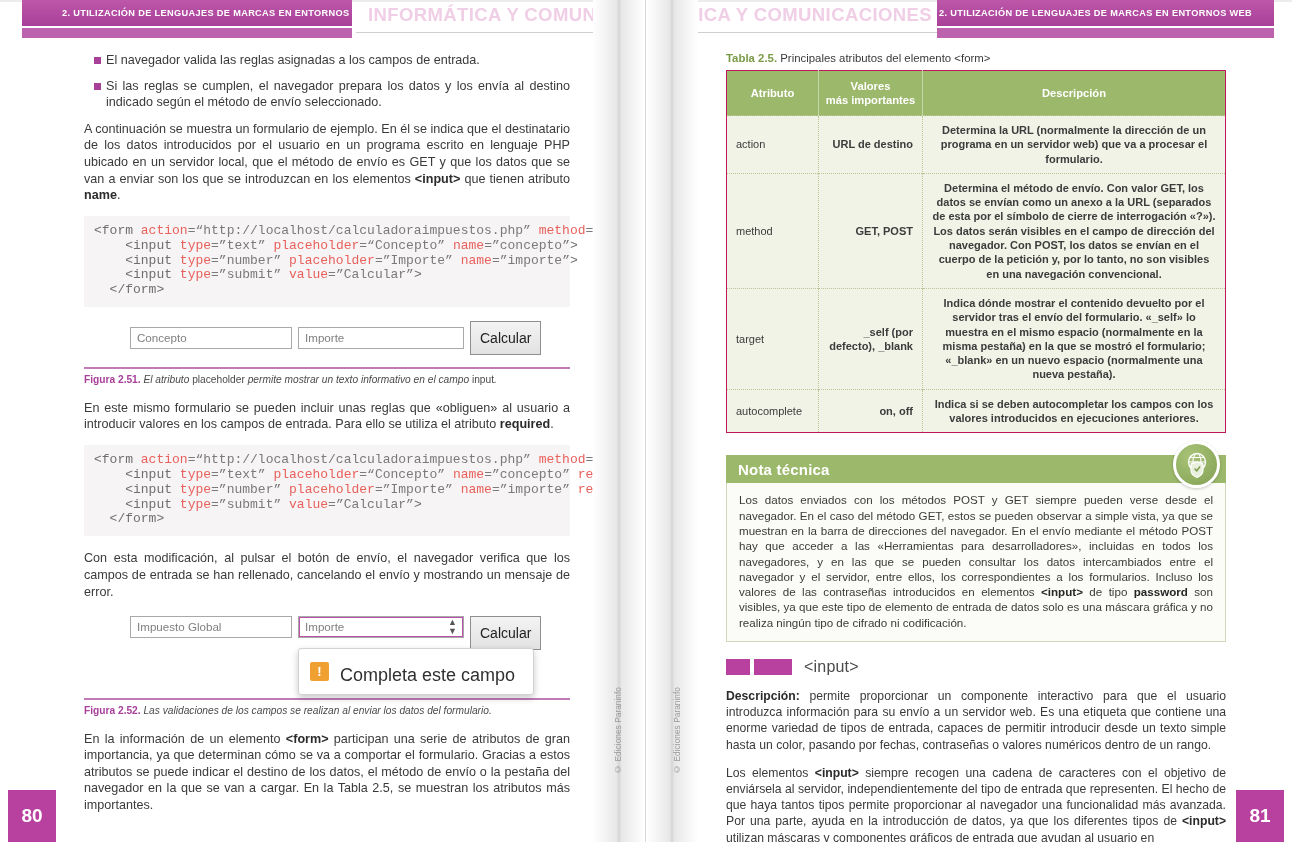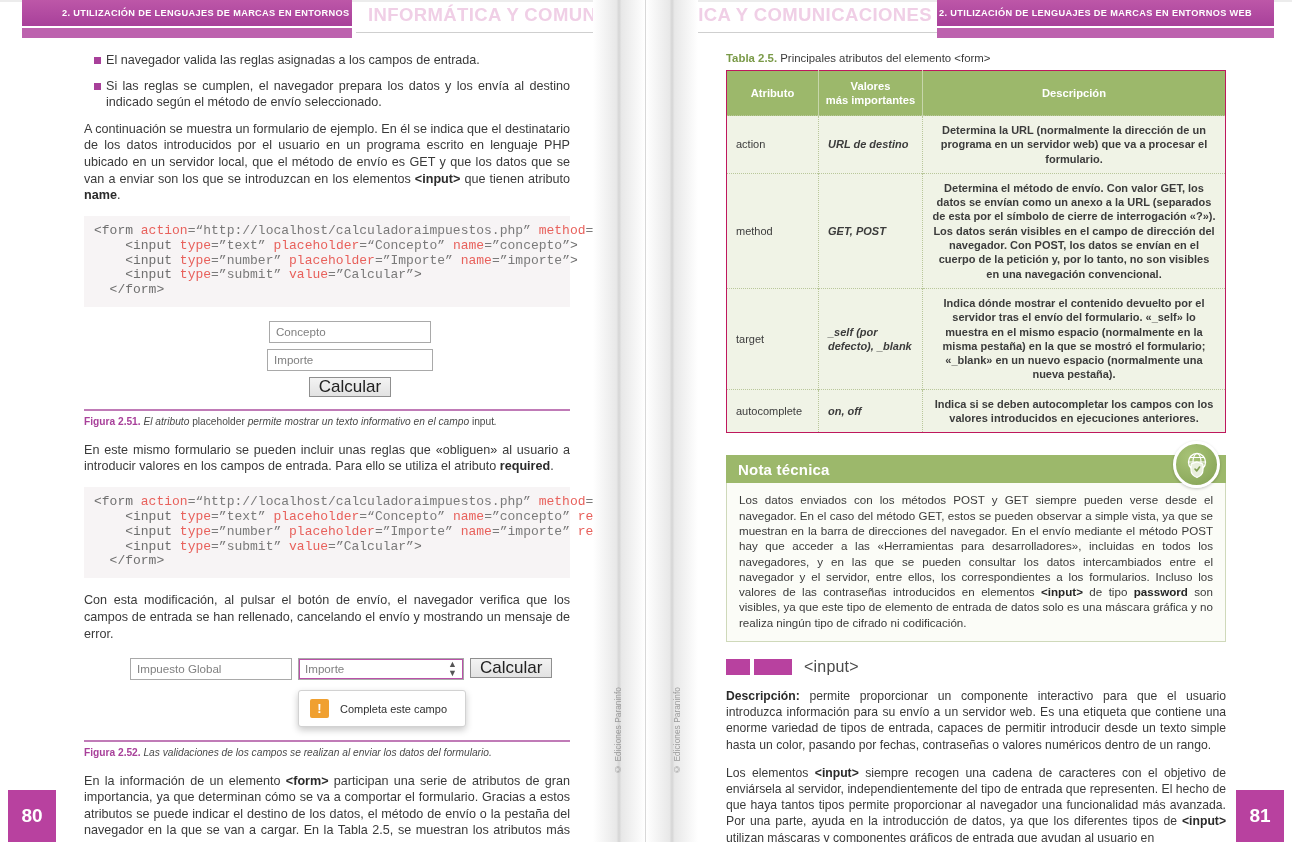--- a/index.html
+++ b/index.html
@@ -99,38 +99,38 @@
     font-size:11.6px; color:#808080; line-height:20px;
     padding:0 6px; display:flex; align-items:center;
     position:relative;
   }
   .fi.invalid { border:1px solid #a9a9a9; box-shadow:0 0 0 1px #ba51a8 inset; }
   .fi .spin {
     position:absolute; right:6px; top:50%; transform:translateY(-50%);
     font-size:9px; color:#555; line-height:9px; text-align:center;
   }
   .btn-demo {
-    height:20px; min-width:56px; border:1px solid #8f8f8f;
+    height:34px; min-width:56px; border:1px solid #8f8f8f;
     background:linear-gradient(180deg,#f3f3f3,#e2e2e2);
-    font-size:17px; color:#222; display:flex;
+    font-size:14px; color:#222; display:flex;
     align-items:center; justify-content:center; padding:0 9px;
   }
   .tooltip {
     position:absolute; background:#fff;
     border:1px solid #d2d2d2; border-radius:3px;
     box-shadow:0 3px 7px rgba(0,0,0,.22);
     display:flex; align-items:center; gap:11px;
     padding:8px 18px 8px 11px;
   }
   .tooltip .warn {
     width:19px; height:19px; background:#f0a030;
     border-radius:2px; color:#fff; font-weight:bold;
     font-size:13px; display:flex; align-items:center; justify-content:center;
   }
-  .tooltip .ttxt { font-size:11px; color:#303030; }
+  .tooltip .ttxt { font-size:18px; color:#303030;margin-top:8px; }
   .fig-rule { height:1.4px; background:#c07bb7; margin-top:4px; }
   .fig-cap {
     font-size:10.2px; line-height:13px; color:#4a4a4a;
     margin:4px 0 14px 0; font-style:italic;
   }
   .fig-cap .lbl { color:#a8409a; font-weight:bold; font-style:normal; }
   .fig-cap .up { font-style:normal; }
 
   
   .tbl-title { font-size:11.4px; color:#3a3a3a; margin:0 0 6px 0; }
@@ -145,21 +145,21 @@
     border-right:1px solid #c7d6ab; line-height:14px;
   }
   table.t25 th:last-child { border-right:0; }
   table.t25 td {
     border-top:1px dotted #b9c79a; border-right:1px dotted #b9c79a;
     padding:7px 9px; vertical-align:middle; font-size:11px;
     color:#3c3c3c; line-height:14.3px;
   }
   table.t25 td:last-child { border-right:0; }
   td.c-attr { text-align:left; width:92px; font-size:11.2px; color:#3c3c3c; }
-  td.c-val  { text-align:left; width:104px; font-weight:bold; color:#2f2f2f;font-style:italic; }
+  td.c-val  { text-align:right; width:104px; font-weight:bold; color:#2f2f2f; }
   td.c-desc { font-weight:bold; color:#2e2e2e; text-align:center; }
 
   
   .nota { position:relative; margin:22px 0 16px 0; }
   .nota-hd {
     background:#9cb86b; height:28px; display:flex; align-items:center;
     padding-left:12px; color:#fff; font-weight:bold; font-size:15px;
     letter-spacing:.2px;
   }
   .nota-body {
@@ -248,21 +248,21 @@
       </p>
 
       <div class="code"><span class="tag">&lt;form </span><span class="attr">action</span><span class="val">=“http://localhost/calculadoraimpuestos.php” </span><span class="attr">method</span><span class="val">=”GET”</span><span class="tag">&gt;</span>
 <span class="tag">    &lt;input </span><span class="attr">type</span><span class="val">=”text” </span><span class="attr">placeholder</span><span class="val">=“Concepto” </span><span class="attr">name</span><span class="val">=”concepto”</span><span class="tag">&gt;</span>
 <span class="tag">    &lt;input </span><span class="attr">type</span><span class="val">=”number” </span><span class="attr">placeholder</span><span class="val">=”Importe” </span><span class="attr">name</span><span class="val">=”importe”</span><span class="tag">&gt;</span>
 <span class="tag">    &lt;input </span><span class="attr">type</span><span class="val">=”submit” </span><span class="attr">value</span><span class="val">=”Calcular”</span><span class="tag">&gt;</span>
 <span class="tag">  &lt;/form&gt;</span></div>
 
 
       <div class="fig">
-        <div class="form-demo" style="margin:10px 0 0 46px;flex-direction:column;">
+        <div class="form-demo" style="margin:10px 0 0 46px;">
           <div class="fi" style="width:162px;">Concepto</div>
           <div class="fi" style="width:166px;">Importe</div>
           <div class="btn-demo">Calcular</div>
         </div>
         <div class="fig-rule" style="margin-top:12px;"></div>
         <div class="fig-cap">
           <span class="lbl">Figura 2.51.</span><span> El atributo </span><span class="up">placeholder</span><span> permite mostrar un texto informativo en el campo </span><span class="up">input</span><span>.</span>
         </div>
       </div>
 

